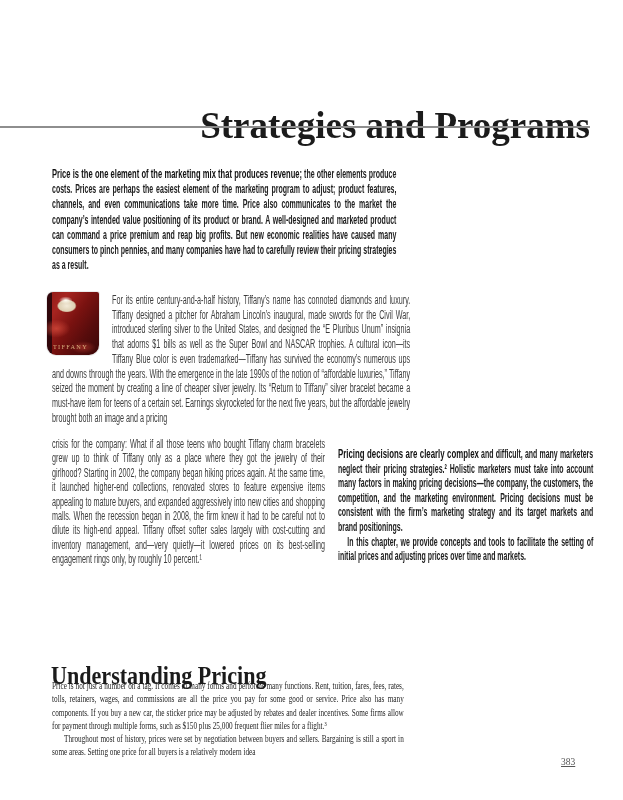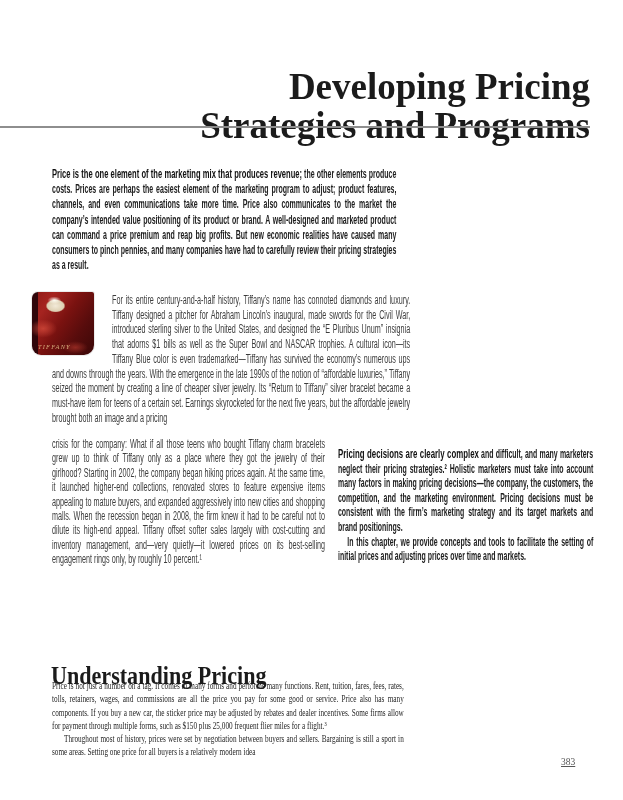--- a/index.html
+++ b/index.html
@@ -60,31 +60,30 @@
     font-weight:bold;
     font-size:12px;line-height:14.6px;
     color:#1d1d1d;
   }
   .sidebar .lead{font-size:13.5px;color:#111;}
   .sidebar .para2{margin:0;text-indent:16px;}
   .sidebar .para1{margin:0;}
   p{margin:0;}
   
   .story-photo{
-    position:absolute;left:32px;top:292px;width:62px;height:63px;
+    position:absolute;left:47px;top:292px;width:52px;height:63px;
     border-radius:6px 2px 10px 9px;
     background:
       radial-gradient(ellipse 9px 5px at 36% 13%, #fffdf4 0%, rgba(255,253,244,0) 75%),
       radial-gradient(ellipse 15px 10px at 38% 22%, #f2ead8 0%, #ddcfb2 55%, rgba(221,207,178,0) 66%),
       radial-gradient(ellipse 20px 13px at 18% 58%, rgba(206,70,56,0.85) 0%, rgba(206,70,56,0) 70%),
       radial-gradient(ellipse 18px 9px at 70% 88%, rgba(190,60,48,0.6) 0%, rgba(190,60,48,0) 70%),
       linear-gradient(90deg, #30060a 0%, #30060a 9%, rgba(48,6,10,0) 10%),
       linear-gradient(125deg, #8e1a16 0%, #a62420 22%, #7a1210 48%, #570c0c 72%, #3a0707 100%);
     box-shadow:0 0 0 1px rgba(0,0,0,0.08);
-    font-style:italic;
   }
   .photo-label{
     position:absolute;left:6px;bottom:4px;
     font-family:"Liberation Serif",serif;
     font-size:7px;letter-spacing:1.4px;
     color:rgba(231,197,142,0.85);
     transform:scaleX(0.9);transform-origin:0 100%;
   }
   
   .section-heading{
@@ -110,21 +109,21 @@
     position:absolute;left:561px;top:757px;
     font-family:"Liberation Serif",serif;
     font-size:9.5px;color:#555;text-decoration:underline;
   }
 </style>
 </head>
 <body>
 
 <div class="page">
 
-  <h1 class="chapter-title"><span>Developing Pricing</span><br>
+  <h1 class="chapter-title"><br>
     <span>Strategies and Programs</span>
   </h1>
   <div class="title-rule"></div>
 
   <p class="cond intro"><span class="lead">Price is the one element of the marketing mix that produces revenue;</span><span> the other elements produce costs. Prices are perhaps the easiest element of the marketing program to adjust; product features, channels, and even communications take more time. Price also communicates to the market the company’s intended value positioning of its product or brand. A well-designed and marketed product can command a price premium and reap big profits. But new economic realities have caused many consumers to pinch pennies, and many companies have had to carefully review their pricing strategies as a result.</span></p>
 
   <div class="story-photo">
     <span class="photo-label">TIFFANY</span>
   </div>
 

